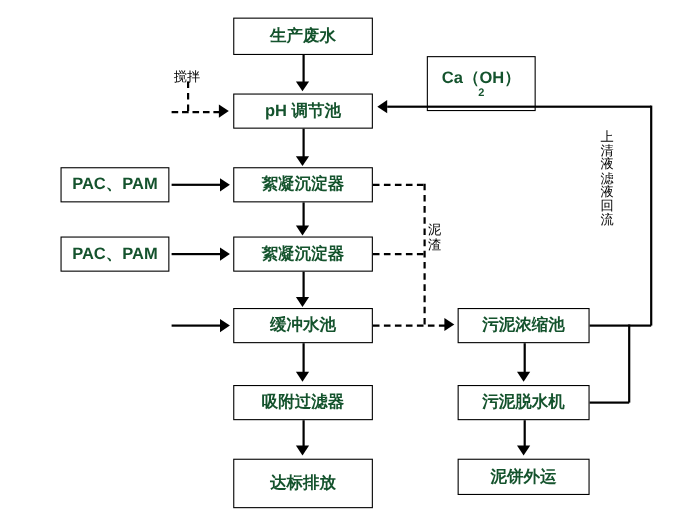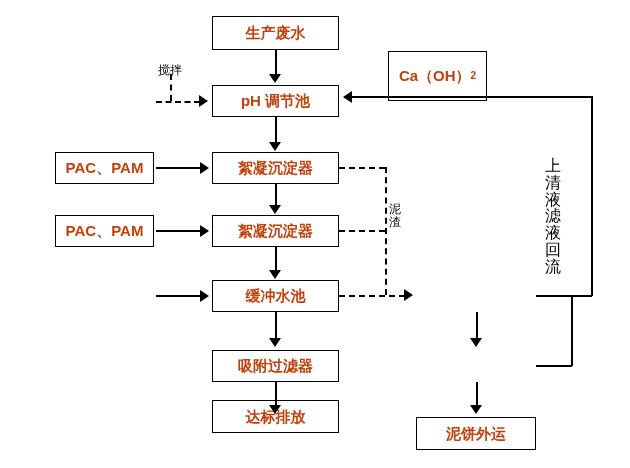--- a/index.html
+++ b/index.html
@@ -20,21 +20,21 @@
   .node {
     position: absolute;
     box-sizing: border-box;
     border: 1px solid #000000;
     background: #ffffff;
     display: flex;
     align-items: center;
     justify-content: center;
     text-align: center;
     font-size: 15px;
-    color: #c2410c;
+    color: #14532d;
     line-height: 1.15;
     padding: 2px 4px;
   }
   .node.bold {
     font-weight: bold;
   }
   .line {
     position: absolute;
     background: #000000;
   }
@@ -71,43 +71,42 @@
     border-right: 9px solid #000000;
   }
   .label {
     position: absolute;
     font-size: 12px;
     color: #000000;
     white-space: nowrap;
   }
   .vlabel {
     position: absolute;
-    font-size: 16px;
+    font-size: 12px;
     color: #000000;
     width: 14px;
     line-height: 1.05;
     text-align: center;
     word-break: break-all;
-    margin-top: 40px;
   }
   .sub {
     font-size: 10px;
     vertical-align: sub;
   }
 </style>
 </head>
 <body>
 
 <div id="diagram">
 
   <div class="node bold" style="left:212px; top:16px; width:127px; height:34px;">
     <span>生产废水</span>
   </div>
 
-  <div class="node bold" style="left:388px; top:51px; width:99px; height:50px; flex-direction:row; justify-content:center;">
+  <div class="node bold" style="left:388px; top:51px; width:99px; height:50px; flex-direction:column; justify-content:center;">
     <span>Ca（OH）</span>
     <span class="sub">2</span>
   </div>
 
 
   <div class="node bold" style="left:212px; top:85px; width:127px; height:32px;">
     <span>pH 调节池</span>
   </div>
 
   <div class="node bold" style="left:55px; top:152px; width:99px; height:32px;">
@@ -128,25 +127,31 @@
 
 
   <div class="node bold" style="left:212px; top:280px; width:127px; height:32px;">
     <span>缓冲水池</span>
   </div>
 
   <div class="node bold" style="left:212px; top:350px; width:127px; height:32px;">
     <span>吸附过滤器</span>
   </div>
 
-  <div class="node bold" style="left:212px; top:400px; width:127px; height:33px;">
+  <div class="node bold" style="left:212px; top:417px; width:127px; height:45px;">
     <span>达标排放</span>
   </div>
 
-
+  <div class="node bold" style="left:416px; top:280px; width:120px; height:32px;">
+    <span>污泥浓缩池</span>
+  </div>
+
+  <div class="node bold" style="left:416px; top:350px; width:120px; height:32px;">
+    <span>污泥脱水机</span>
+  </div>
 
   <div class="node bold" style="left:416px; top:417px; width:120px; height:33px;">
     <span>泥饼外运</span>
   </div>
 
   <div class="line v" style="left:275px; top:50px; height:26px;"></div>
   <div class="arrow down" style="left:269px; top:74px;"></div>
 
   <div class="line v" style="left:436px; top:101px; height:0px;"></div>
   <div class="line v" style="left:436px; top:101px; height:0px;"></div>

